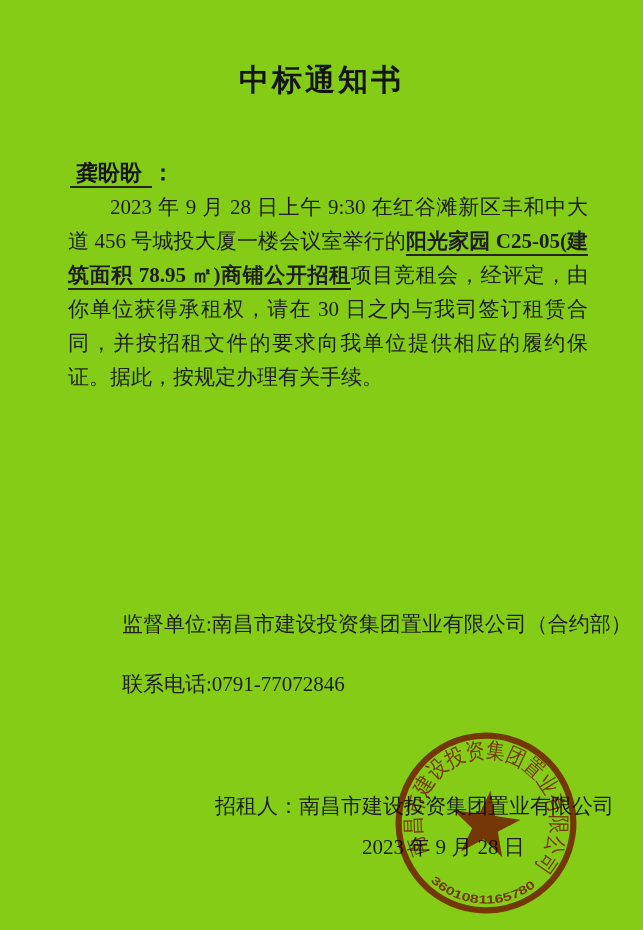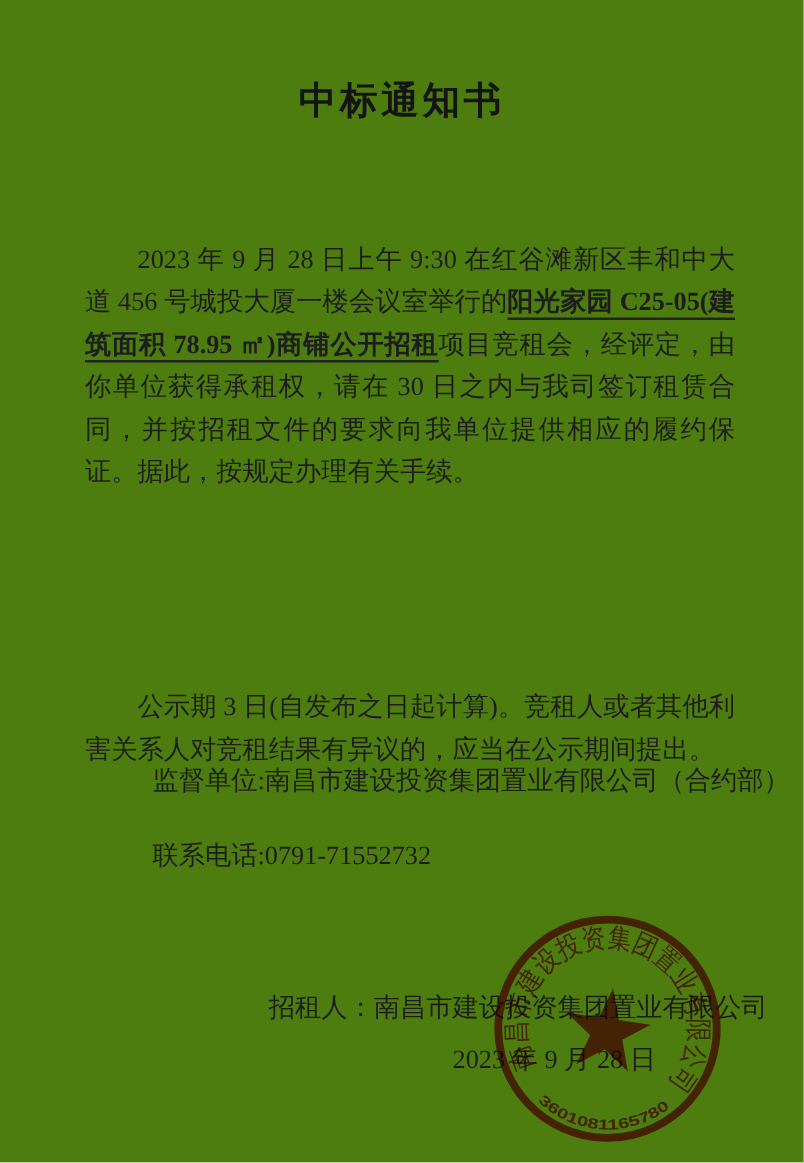--- a/index.html
+++ b/index.html
@@ -1,19 +1,19 @@
 <!DOCTYPE html>
 <html><head>
 <meta charset="utf-8">
 <style>
   html,body{margin:0;padding:0;background:#ffffff;}
   .page{
     position:relative;
     width:643px;height:930px;
-    background:#4d7c0f;
+    background:#84cc16;
     overflow:hidden;
     font-family:"Liberation Serif","DejaVu Serif",serif;
     color:#1f1f1f;
   }
   .title{
     position:absolute;top:60px;left:0;width:100%;
     text-align:center;
     font-size:30px;font-weight:bold;
     letter-spacing:3px;
     color:#141414;
@@ -68,31 +68,33 @@
     opacity:0.93;
   }
 </style>
 </head>
 <body>
 
 <div class="page">
 
   <div class="title">中标通知书</div>
 
+  <div class="salutation">
+    <span class="name">龚盼盼</span><span>：</span>
+  </div>
 
   <div class="body-para para1">
     <span>2023 年 9 月 28 日上午 9:30 在红谷滩新区丰和中大道 456 号城投大厦一楼会议室举行的</span><span class="highlight">阳光家园 C25-05(建筑面积 78.95 ㎡)商铺公开招租</span><span>项目竞租会，经评定，由你单位获得承租权，请在 30 日之内与我司签订租赁合同，并按招租文件的要求向我单位提供相应的履约保证。据此，按规定办理有关手续。</span>
   </div>
 
 
-  <div class="body-para notice">公示期 3 日(自发布之日起计算)。竞租人或者其他利害关系人对竞租结果有异议的，应当在公示期间提出。</div>
 
   <div class="line supervisor">监督单位:南昌市建设投资集团置业有限公司（合约部）</div>
 
-  <div class="line phone">联系电话:0791-71552732</div>
+  <div class="line phone">联系电话:0791-77072846</div>
 
   <div class="line signer">招租人：南昌市建设投资集团置业有限公司</div>
 
   <div class="line date">2023 年 9 月 28 日</div>
 
   <svg class="seal" viewBox="0 0 200 200" xmlns="http://www.w3.org/2000/svg">
     <defs>
       <path id="seal-name-arc" d="M 44.3 139.0 A 68 68 0 1 1 155.7 139.0" fill="none"></path>
       <path id="seal-code-arc" d="M 37.6 156.2 A 84 84 0 0 0 162.4 156.2" fill="none"></path>
     </defs>

